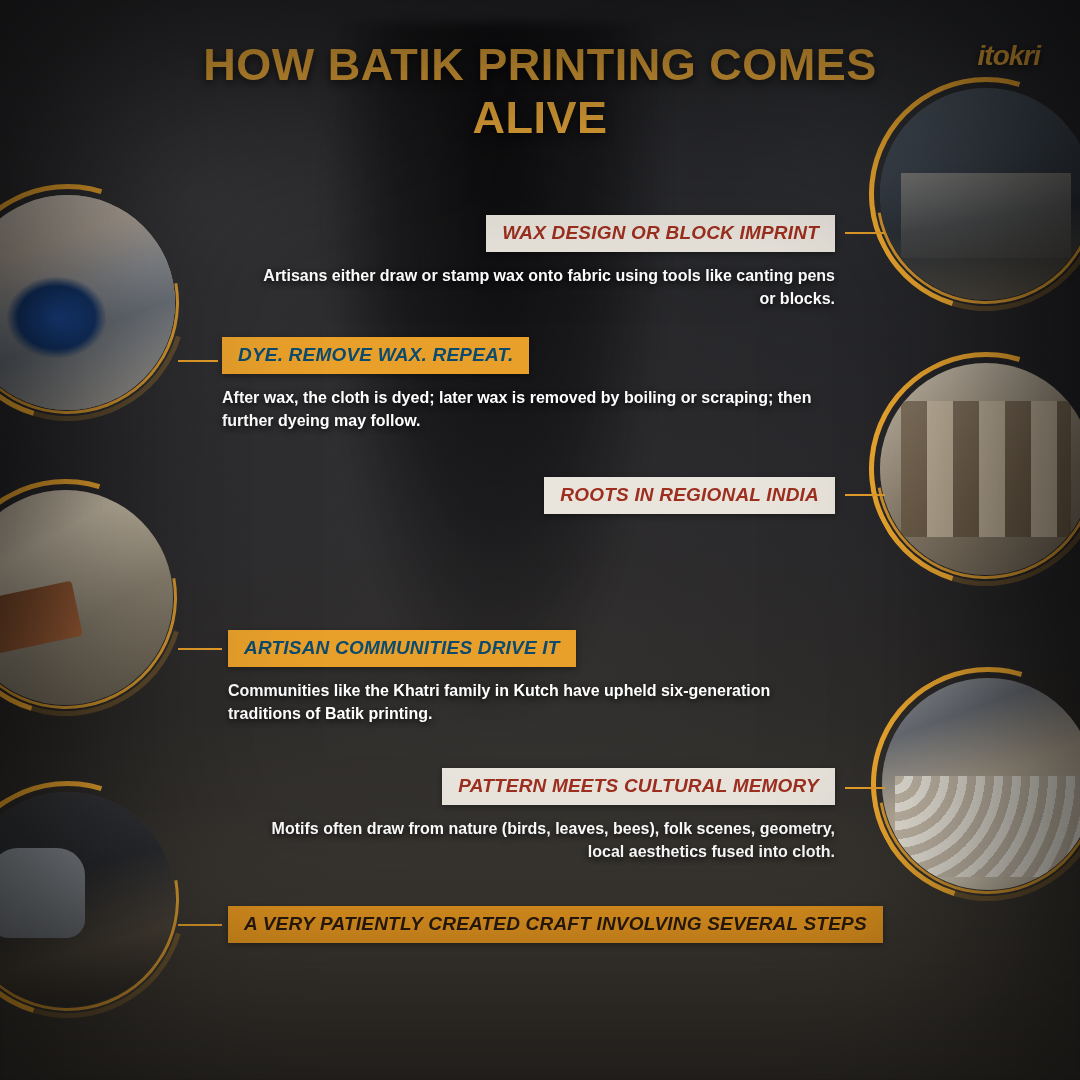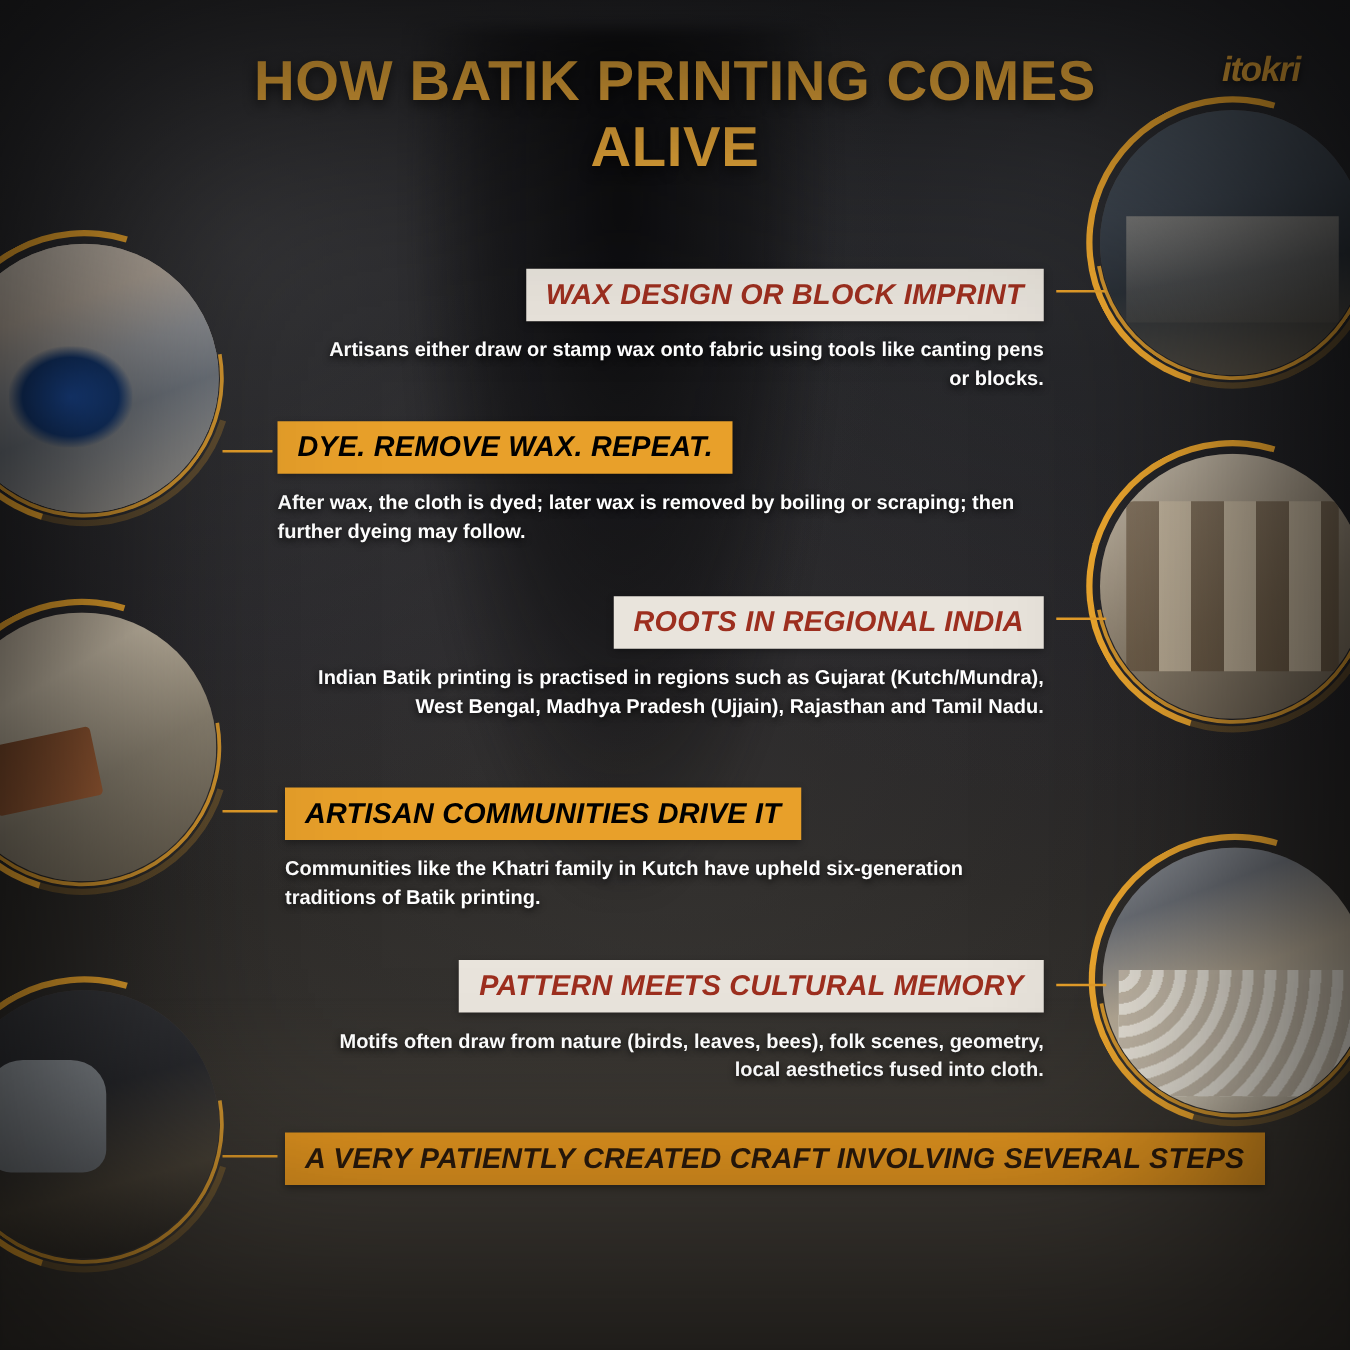--- a/index.html
+++ b/index.html
@@ -127,29 +127,29 @@
   .sc7:after { content:""; position:absolute; left:10%; top:18%; width:80%; height:64%;
       background:
         repeating-linear-gradient(90deg, rgba(90,70,48,0.55) 0 26px, rgba(205,190,165,0.75) 26px 52px);
       border-radius: 6px; }
 
   
   .row { position: absolute; }
   .tag {
     display: inline-block;
     padding: 7px 16px 8px;
-    font-size: 23px;
+    font-size: 19px;
     font-weight: bold;
     font-style: italic;
     letter-spacing: 0.2px;
     white-space: nowrap;
     box-shadow: 0 2px 6px rgba(0,0,0,0.35);
   }
   .tag.light { background: #e9e4dc; color: #9d2f1f; }
-  .tag.amber { background: #e8a02a; color: #000000; font-style: italic; }
+  .tag.amber { background: #e8a02a; color: #0c4a6e; font-style: italic; }
   .tag.amber2 { background: #e3951f; color: #2a1a0c; }
   .body {
     color: #ffffff;
     font-size: 16px;
     font-weight: bold;
     line-height: 1.45;
     text-shadow: 0 2px 6px rgba(0,0,0,0.8);
     margin-top: 12px;
   }
   .right-align { text-align: right; }
@@ -231,21 +231,20 @@
     <div class="body">Artisans either draw or stamp wax onto fabric using tools like canting pens or blocks.</div>
   </div>
 
   <div class="row left-align" style="left:222px; top:337px; width:600px;">
     <div class="tag amber">DYE. REMOVE WAX. REPEAT.</div>
     <div class="body">After wax, the cloth is dyed; later wax is removed by boiling or scraping; then further dyeing may follow.</div>
   </div>
 
   <div class="row right-align" style="left:250px; top:477px; width:585px;">
     <div class="tag light">ROOTS IN REGIONAL INDIA</div>
-    <div class="body">Indian Batik printing is practised in regions such as Gujarat (Kutch/Mundra), West Bengal, Madhya Pradesh (Ujjain), Rajasthan and Tamil Nadu.</div>
   </div>
 
   <div class="row right-align" style="left:250px; top:768px; width:585px;">
     <div class="tag light">PATTERN MEETS CULTURAL MEMORY</div>
     <div class="body">Motifs often draw from nature (birds, leaves, bees), folk scenes, geometry, local aesthetics fused into cloth.</div>
   </div>
 
   <div class="row left-align" style="left:228px; top:630px; width:600px;">
     <div class="tag amber">ARTISAN COMMUNITIES DRIVE IT</div>
     <div class="body">Communities like the Khatri family in Kutch have upheld six-generation traditions of Batik printing.</div>

